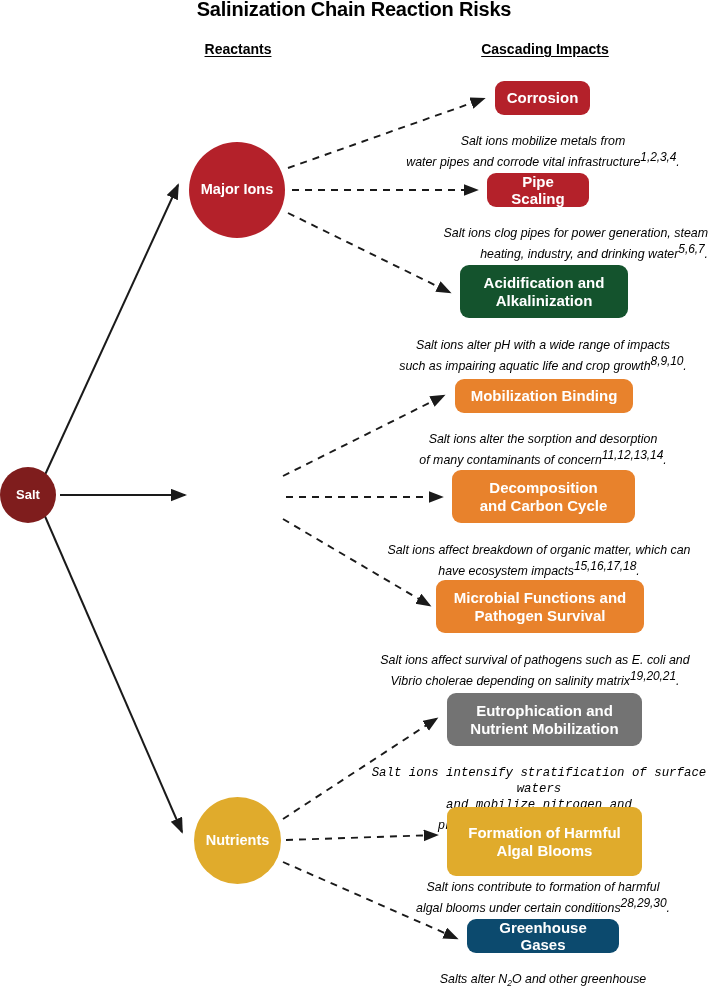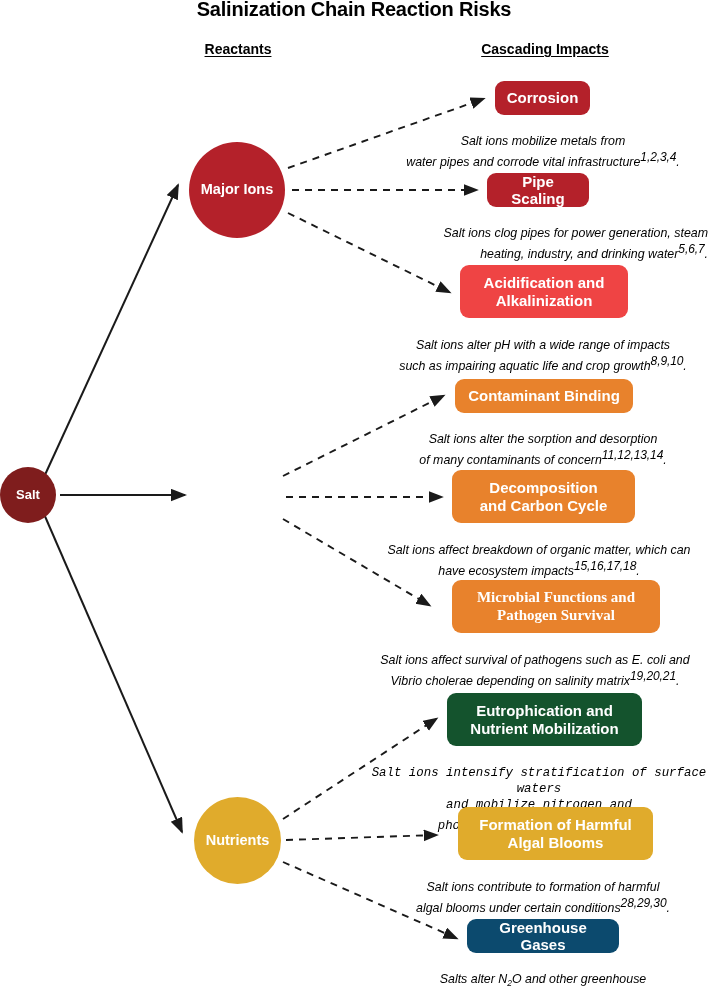--- a/index.html
+++ b/index.html
@@ -57,26 +57,26 @@
   #cap-corrosion{left:378px;top:118px;width:330px;}
   #box-scaling{left:487px;top:173px;width:102px;height:34px;}
   #cap-scaling{left:378px;top:210px;width:330px;text-align:right;}
   #box-acid{left:460px;top:265px;width:168px;height:53px;}
   #cap-acid{left:378px;top:322px;width:330px;}
 
   #box-contam{left:455px;top:379px;width:178px;height:34px;}
   #cap-contam{left:378px;top:416px;width:330px;}
   #box-decomp{left:452px;top:470px;width:183px;height:53px;}
   #cap-decomp{left:370px;top:527px;width:338px;}
-  #box-microbial{left:452px;top:580px;width:208px;height:53px;font-family:Liberation Serif, serif;}
+  #box-microbial{left:436px;top:580px;width:208px;height:53px;}
   #cap-microbial{left:362px;top:637px;width:346px;}
 
   #box-eutro{left:447px;top:693px;width:195px;height:53px;}
   #cap-eutro{left:370px;top:750px;width:338px;font-family:Liberation Mono, monospace;}
-  #box-algal{left:458px;top:807px;width:195px;height:53px;}
+  #box-algal{left:447px;top:807px;width:195px;height:69px;}
   #cap-algal{left:378px;top:864px;width:330px;}
   #box-ghg{left:467px;top:919px;width:152px;height:34px;}
   #cap-ghg{left:378px;top:956px;width:330px;}
 </style>
 </head>
 <body>
 
 <div id="stage">
 
   <div class="title">Salinization Chain Reaction Risks</div>
@@ -130,49 +130,49 @@
     <span class="ml">Salt ions mobilize metals from<br>water pipes and corrode vital infrastructure</span><sup>1,2,3,4</sup>.
   </div>
 
   <div class="box red" id="box-scaling" style="background: rgb(180, 33, 42);">
     <span class="ml">Pipe Scaling</span>
   </div>
   <div class="cap" id="cap-scaling">
     <span class="ml">Salt ions clog pipes for power generation, steam<br>heating, industry, and drinking water</span><sup>5,6,7</sup>.
   </div>
 
-  <div class="box red" id="box-acid" style="background: #ef4444;">
+  <div class="box red" id="box-acid" style="background: #14532d;">
     <span class="ml">Acidification and<br>Alkalinization</span>
   </div>
   <div class="cap" id="cap-acid">
     <span class="ml">Salt ions alter pH with a wide range of impacts<br>such as impairing aquatic life and crop growth</span><sup>8,9,10</sup>.
   </div>
 
   <div class="box orange" id="box-contam" style="background: rgb(232, 130, 44);">
-    <span class="ml">Contaminant Binding</span>
+    <span class="ml">Mobilization Binding</span>
   </div>
   <div class="cap" id="cap-contam">
     <span class="ml">Salt ions alter the sorption and desorption<br>of many contaminants of concern</span><sup>11,12,13,14</sup>.
   </div>
 
   <div class="box orange" id="box-decomp" style="background: rgb(232, 130, 44);">
     <span class="ml">Decomposition<br>and Carbon Cycle</span>
   </div>
   <div class="cap" id="cap-decomp">
     <span class="ml">Salt ions affect breakdown of organic matter, which can<br>have ecosystem impacts</span><sup>15,16,17,18</sup>.
   </div>
 
   <div class="box orange" id="box-microbial" style="background: rgb(232, 130, 44);">
     <span class="ml">Microbial Functions and<br>Pathogen Survival</span>
   </div>
   <div class="cap" id="cap-microbial">
     <span class="ml">Salt ions affect survival of pathogens such as E. coli and<br>Vibrio cholerae depending on salinity matrix</span><sup>19,20,21</sup>.
   </div>
 
-  <div class="box gold" id="box-eutro" style="background: #14532d;">
+  <div class="box gold" id="box-eutro" style="background: #737373;">
     <span class="ml">Eutrophication and<br>Nutrient Mobilization</span>
   </div>
   <div class="cap" id="cap-eutro">
     <span class="ml">Salt ions intensify stratification of surface waters<br>and mobilize nitrogen and phosphorus</span><sup>22,23,24,25,26,27</sup>.
   </div>
 
   <div class="box gold" id="box-algal" style="background: rgb(224, 171, 44);">
     <span class="ml">Formation of Harmful<br>Algal Blooms</span>
   </div>
   <div class="cap" id="cap-algal">

